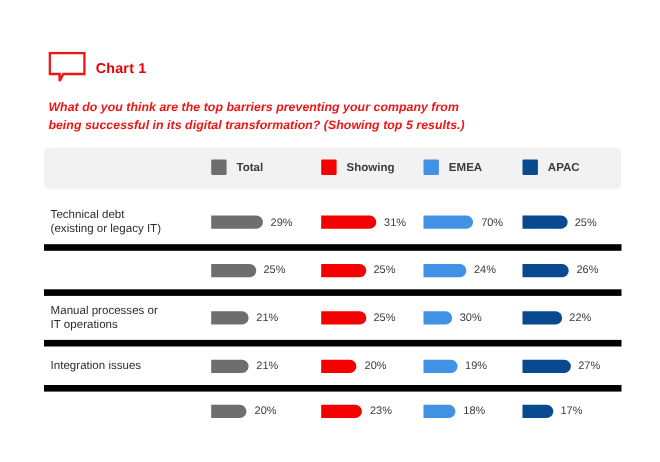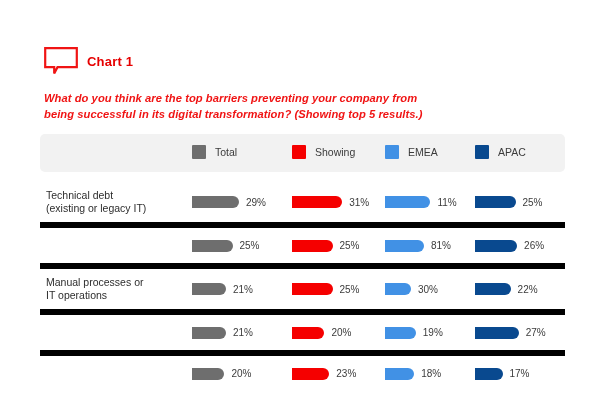--- a/index.html
+++ b/index.html
@@ -31,21 +31,21 @@
   .legend-band{
     position:absolute;left:40px;top:134px;width:525px;height:38px;
     background:#f2f2f2;border-radius:5px;
   }
   .legend-item{position:absolute;top:11px;display:flex;align-items:center;gap:9px;}
   .legend-item.i0{left:152px;}
   .legend-item.i1{left:252px;}
   .legend-item.i2{left:345px;}
   .legend-item.i3{left:435px;}
   .swatch{width:14px;height:14px;border-radius:1px;flex:none;}
-  .legend-label{font-size:10.5px;color:#3b3b3b;white-space:nowrap;}
+  .legend-label{font-size:10.5px;color:#3b3b3b;white-space:nowrap;font-weight:bold;}
 
   
   .rows{position:absolute;left:40px;top:182px;width:525px;}
   .row{
     position:relative;height:35px;
     border-bottom:6px solid #000000;
     display:flex;align-items:center;
   }
   .row.tall{height:40px;}
   .row.last{border-bottom:none;}
@@ -106,41 +106,41 @@
           <div class="barcell c0">
             <div class="bar" style="width: 47px; background: rgb(110, 110, 110);"></div>
             <span class="barval">29%</span>
           </div>
           <div class="barcell c1">
             <div class="bar" style="width: 50.2px; background: rgb(245, 0, 0);"></div>
             <span class="barval">31%</span>
           </div>
           <div class="barcell c2">
             <div class="bar" style="width: 45.4px; background: rgb(65, 145, 229);"></div>
-            <span class="barval">11%</span>
+            <span class="barval">70%</span>
           </div>
           <div class="barcell c3">
             <div class="bar" style="width: 40.5px; background: rgb(9, 73, 143);"></div>
             <span class="barval">25%</span>
           </div>
         </div>
       </div>
       <div class="row">
         <div class="bars">
           <div class="barcell c0">
             <div class="bar" style="width: 40.5px; background: rgb(110, 110, 110);"></div>
             <span class="barval">25%</span>
           </div>
           <div class="barcell c1">
             <div class="bar" style="width: 40.5px; background: rgb(245, 0, 0);"></div>
             <span class="barval">25%</span>
           </div>
           <div class="barcell c2">
             <div class="bar" style="width: 38.9px; background: rgb(65, 145, 229);"></div>
-            <span class="barval">81%</span>
+            <span class="barval">24%</span>
           </div>
           <div class="barcell c3">
             <div class="bar" style="width: 42.1px; background: rgb(9, 73, 143);"></div>
             <span class="barval">26%</span>
           </div>
         </div>
       </div>
       <div class="row tall">
         <div class="row-label">Manual processes or<br>IT operations</div>
         <div class="bars">
@@ -156,20 +156,21 @@
             <div class="bar" style="width: 25.9px; background: rgb(65, 145, 229);"></div>
             <span class="barval">30%</span>
           </div>
           <div class="barcell c3">
             <div class="bar" style="width: 35.6px; background: rgb(9, 73, 143);"></div>
             <span class="barval">22%</span>
           </div>
         </div>
       </div>
       <div class="row">
+        <div class="row-label">Integration issues</div>
         <div class="bars">
           <div class="barcell c0">
             <div class="bar" style="width: 34px; background: rgb(110, 110, 110);"></div>
             <span class="barval">21%</span>
           </div>
           <div class="barcell c1">
             <div class="bar" style="width: 32.4px; background: rgb(245, 0, 0);"></div>
             <span class="barval">20%</span>
           </div>
           <div class="barcell c2">

